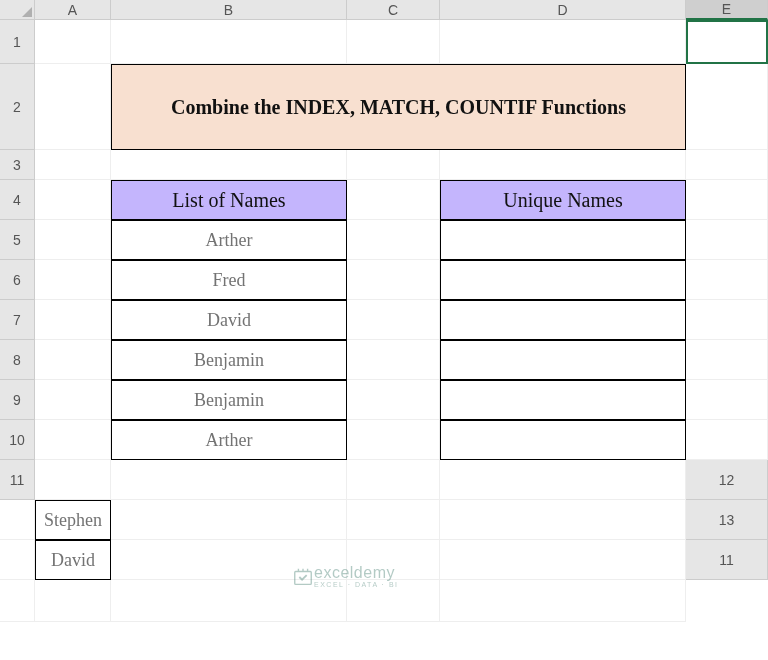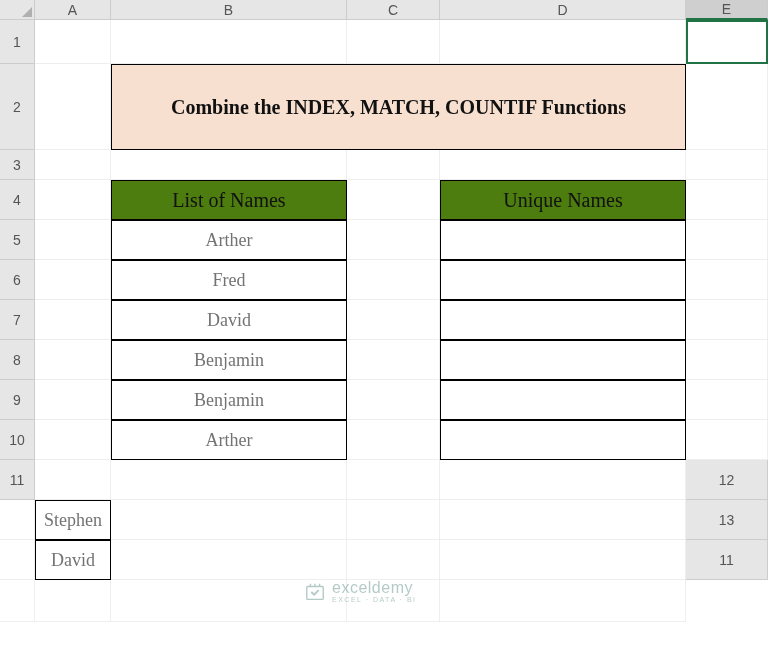--- a/index.html
+++ b/index.html
@@ -58,21 +58,21 @@
     background: #f8e0d0;
     border: 1.5px solid #000;
     display: flex;
     align-items: center;
     justify-content: center;
     font-size: 20px;
     font-weight: bold;
     color: #111;
   }
   .table-header {
-    background: #4d7c0f;
+    background: #c4b5fd;
     border: 1.5px solid #000;
     display: flex;
     align-items: center;
     justify-content: center;
     font-size: 20px;
     color: #111;
   }
   .table-cell {
     border: 1.5px solid #000;
     display: flex;
@@ -80,28 +80,26 @@
     justify-content: center;
     font-size: 18px;
     color: #737373;
   }
   .selected-cell {
     grid-column: 6; grid-row: 2;
     border: 2px solid #217346;
   }
   .watermark {
     position: absolute;
-    left: 304px;
+    left: 292px;
     top: 565px;
     display: flex;
     align-items: center;
-    gap: 6px;
     opacity: 0.35;
     pointer-events: none;
-    margin-top: 15px;
   }
   .wm-icon {
     width: 22px; height: 22px;
   }
   .wm-text { display: flex; flex-direction: column; line-height: 1; }
   .wm-line1 { font-family: Arial, sans-serif; font-size: 16px; color: #27695a; letter-spacing: 0.5px; }
   .wm-line2 { font-family: Arial, sans-serif; font-size: 7px; color: #27695a; letter-spacing: 1.5px; }
 </style>
 </head>
 <body>

